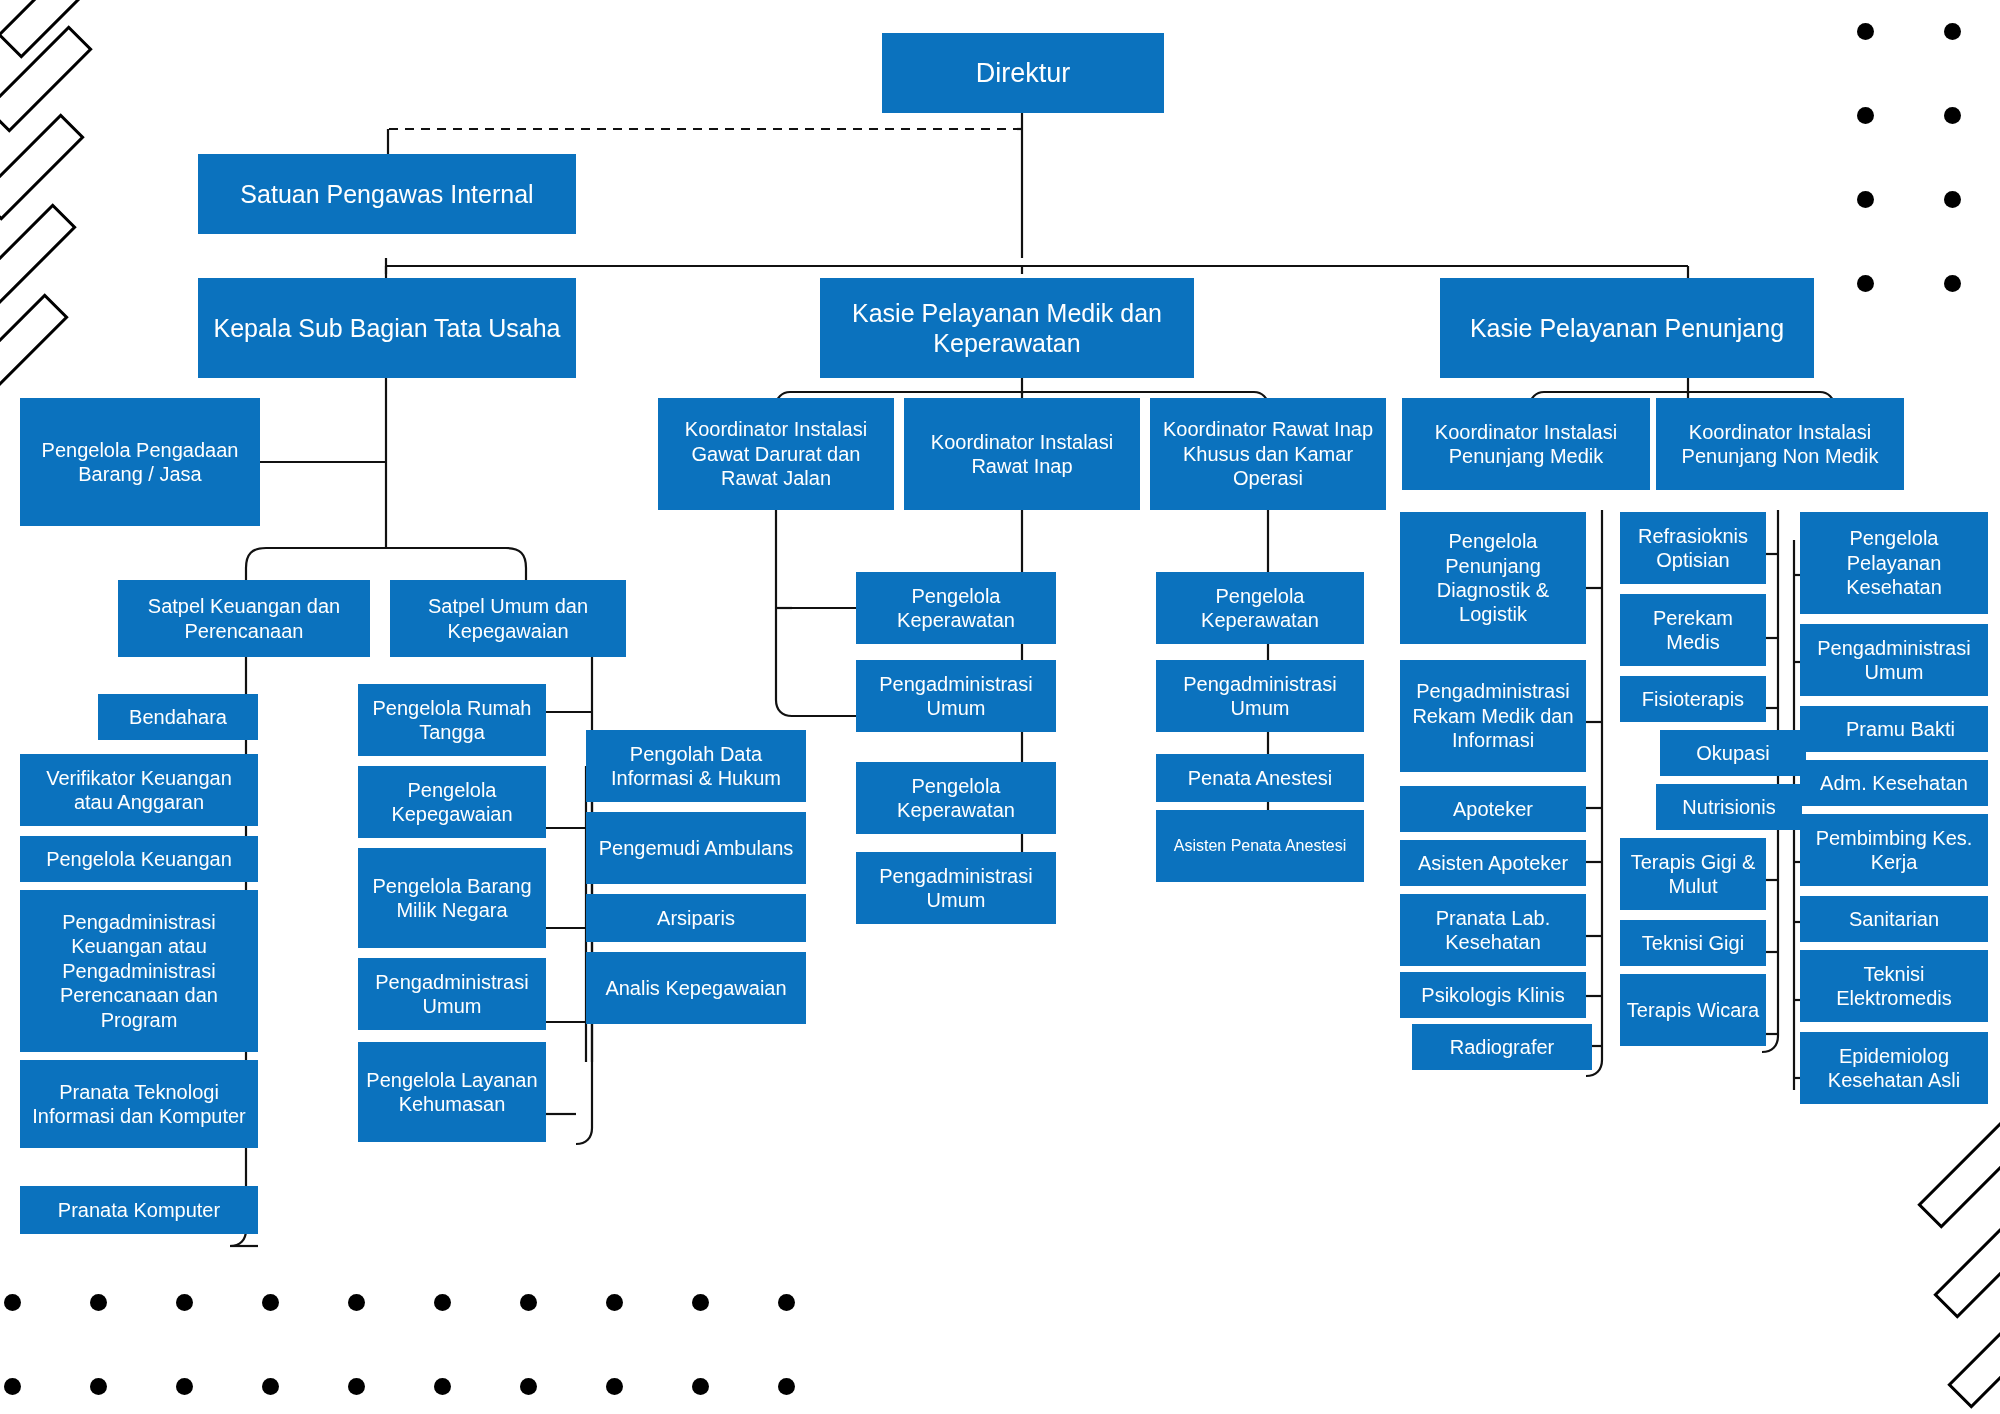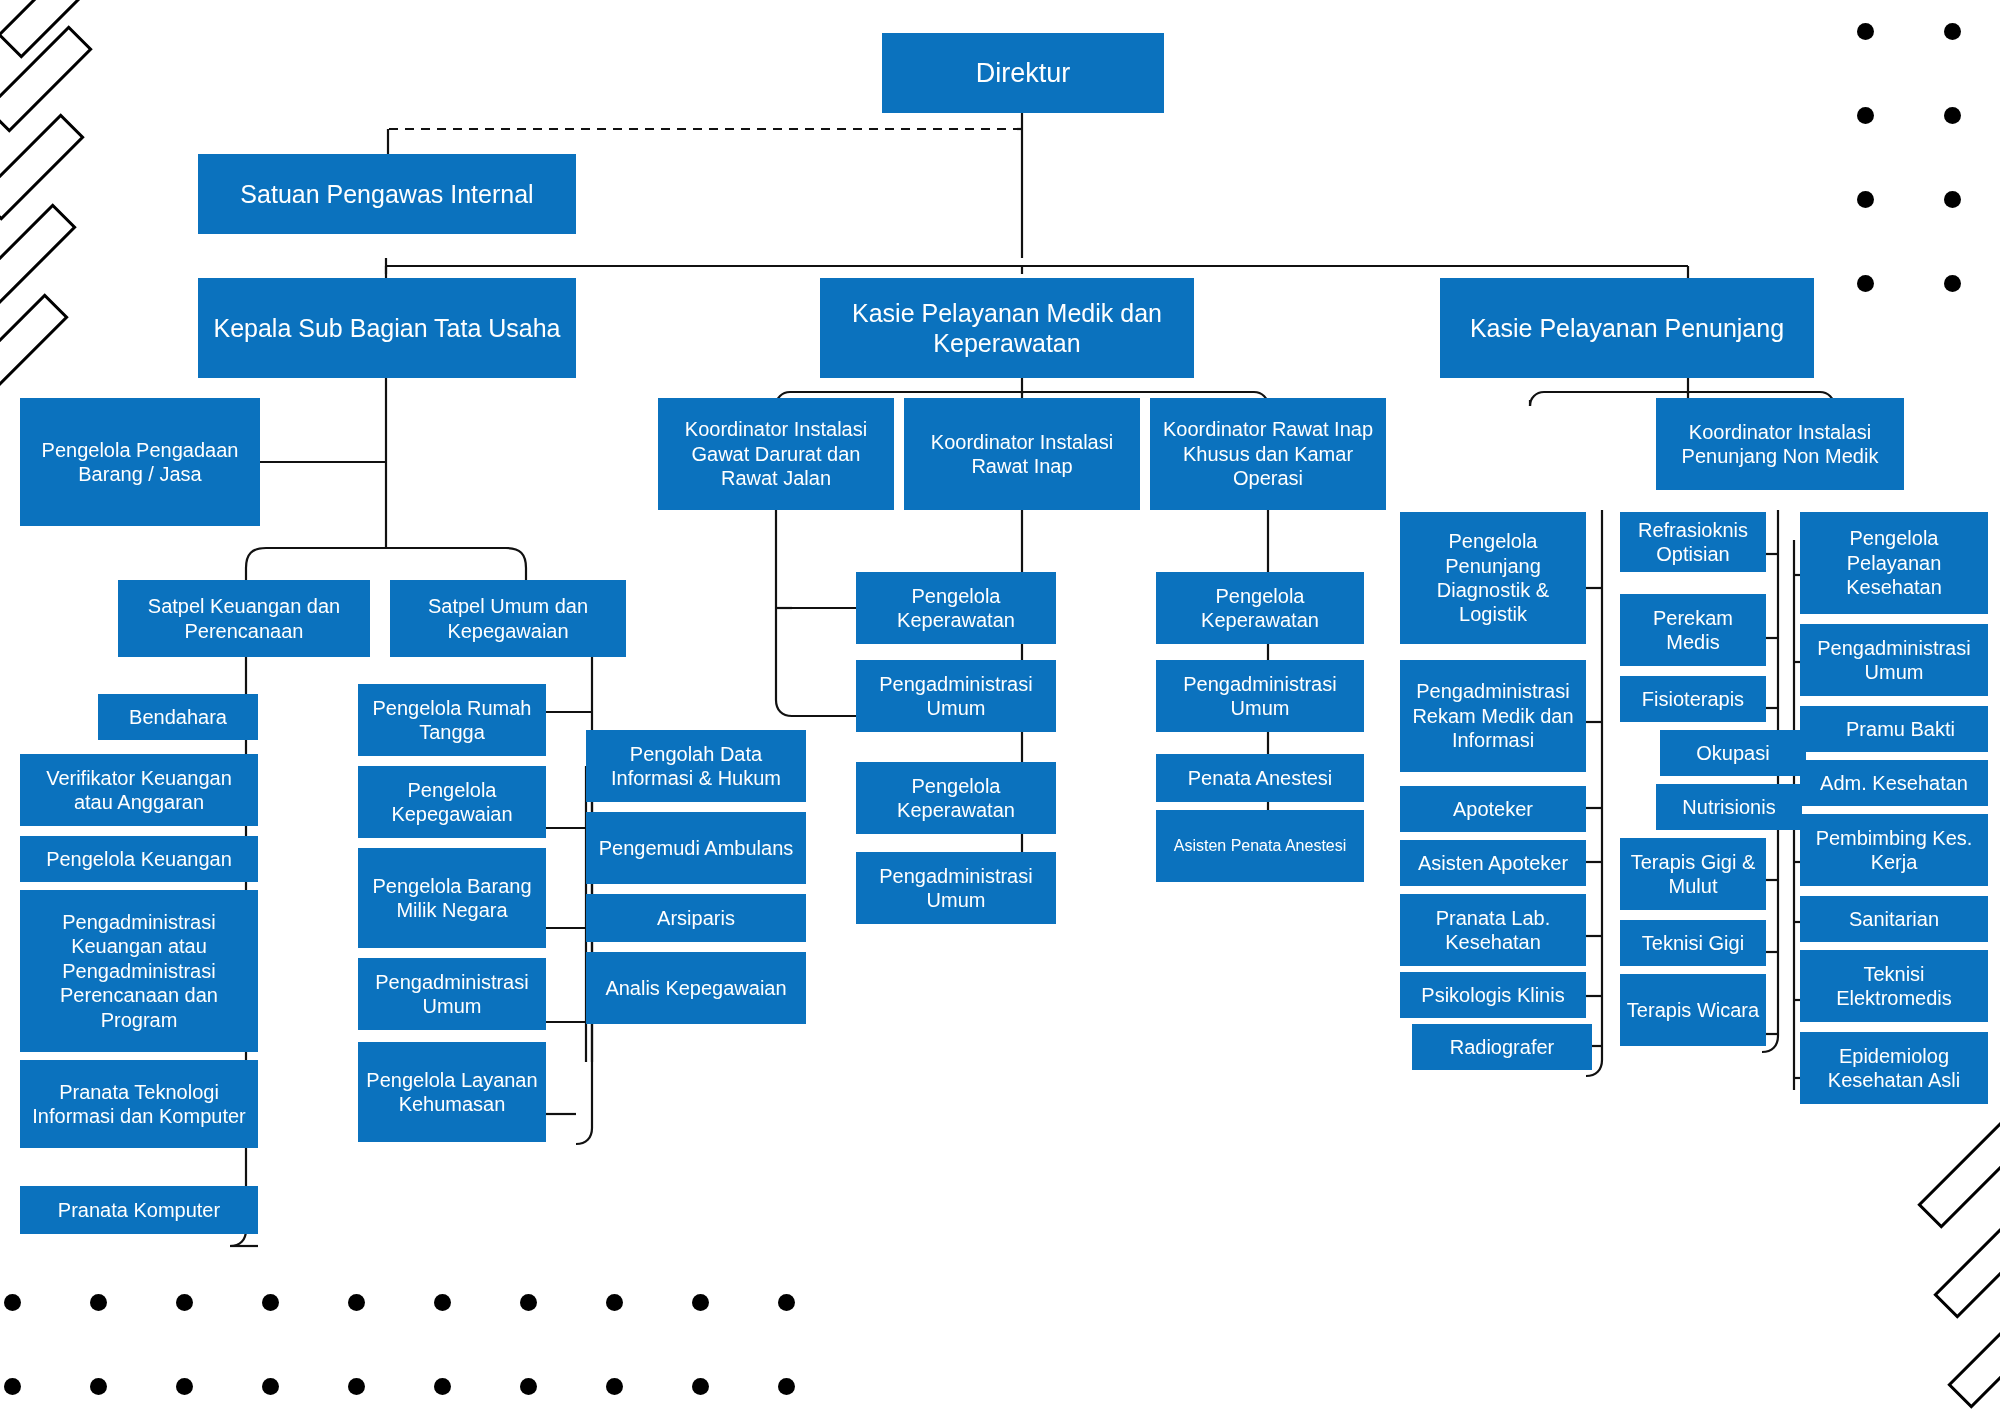--- a/index.html
+++ b/index.html
@@ -252,31 +252,32 @@
   <div class="node" style="left:856px; top:660px; width:200px; height:72px; font-size:20px;">Pengadministrasi Umum</div>
 
   <div class="node" style="left:856px; top:762px; width:200px; height:72px; font-size:20px;">Pengelola Keperawatan</div>
   <div class="node" style="left:856px; top:852px; width:200px; height:72px; font-size:20px;">Pengadministrasi Umum</div>
 
   <div class="node" style="left:1156px; top:572px; width:208px; height:72px; font-size:20px;">Pengelola Keperawatan</div>
   <div class="node" style="left:1156px; top:660px; width:208px; height:72px; font-size:20px;">Pengadministrasi Umum</div>
   <div class="node" style="left:1156px; top:754px; width:208px; height:48px; font-size:20px;">Penata Anestesi</div>
   <div class="node" style="left:1156px; top:810px; width:208px; height:72px; font-size:16px;">Asisten Penata Anestesi</div>
 
+  <div class="node" style="left:1402px; top:398px; width:248px; height:92px; font-size:20px;">Koordinator Instalasi Penunjang Medik</div>
   <div class="node" style="left:1656px; top:398px; width:248px; height:92px; font-size:20px;">Koordinator Instalasi Penunjang Non Medik</div>
 
   <div class="node" style="left:1400px; top:512px; width:186px; height:132px; font-size:20px;">Pengelola Penunjang Diagnostik &amp; Logistik</div>
   <div class="node" style="left:1400px; top:660px; width:186px; height:112px; font-size:20px;">Pengadministrasi Rekam Medik dan Informasi</div>
   <div class="node" style="left:1400px; top:786px; width:186px; height:46px; font-size:20px;">Apoteker</div>
   <div class="node" style="left:1400px; top:840px; width:186px; height:46px; font-size:20px;">Asisten Apoteker</div>
   <div class="node" style="left:1400px; top:894px; width:186px; height:72px; font-size:20px;">Pranata Lab. Kesehatan</div>
   <div class="node" style="left:1400px; top:972px; width:186px; height:46px; font-size:20px;">Psikologis Klinis</div>
   <div class="node" style="left:1400px; top:1024px; width:180px; height:46px; font-size:20px;margin-left:12px;">Radiografer</div>
 
-  <div class="node" style="left:1620px; top:512px; width:146px; height:60px; font-size:20px;">Refrasioknis Optisian</div>
+  <div class="node" style="left:1620px; top:512px; width:146px; height:72px; font-size:20px;">Refrasioknis Optisian</div>
   <div class="node" style="left:1620px; top:594px; width:146px; height:72px; font-size:20px;">Perekam Medis</div>
   <div class="node" style="left:1620px; top:676px; width:146px; height:46px; font-size:20px;">Fisioterapis</div>
   <div class="node" style="left:1620px; top:730px; width:146px; height:46px; font-size:20px;margin-left:40px;">Okupasi</div>
   <div class="node" style="left:1656px; top:784px; width:146px; height:46px; font-size:20px;">Nutrisionis</div>
   <div class="node" style="left:1620px; top:838px; width:146px; height:72px; font-size:20px;">Terapis Gigi &amp; Mulut</div>
   <div class="node" style="left:1620px; top:920px; width:146px; height:46px; font-size:20px;">Teknisi Gigi</div>
   <div class="node" style="left:1620px; top:974px; width:146px; height:72px; font-size:20px;">Terapis Wicara</div>
 
   <div class="node" style="left:1800px; top:512px; width:188px; height:102px; font-size:20px;">Pengelola Pelayanan Kesehatan</div>
   <div class="node" style="left:1800px; top:624px; width:188px; height:72px; font-size:20px;">Pengadministrasi Umum</div>

